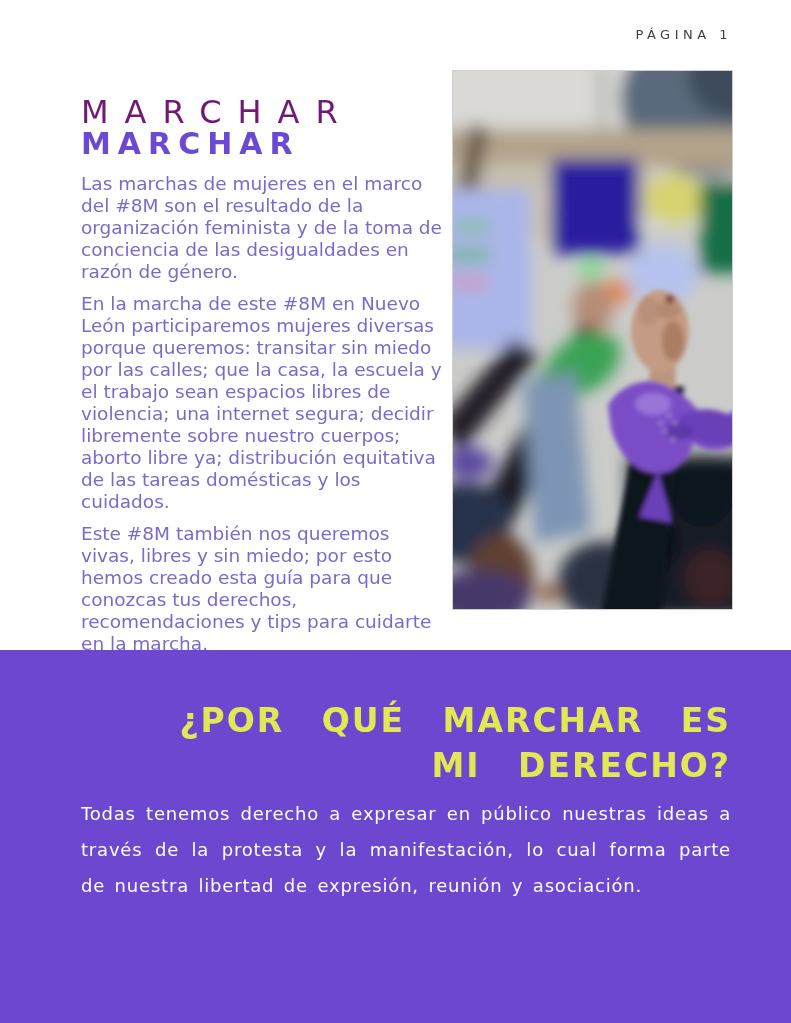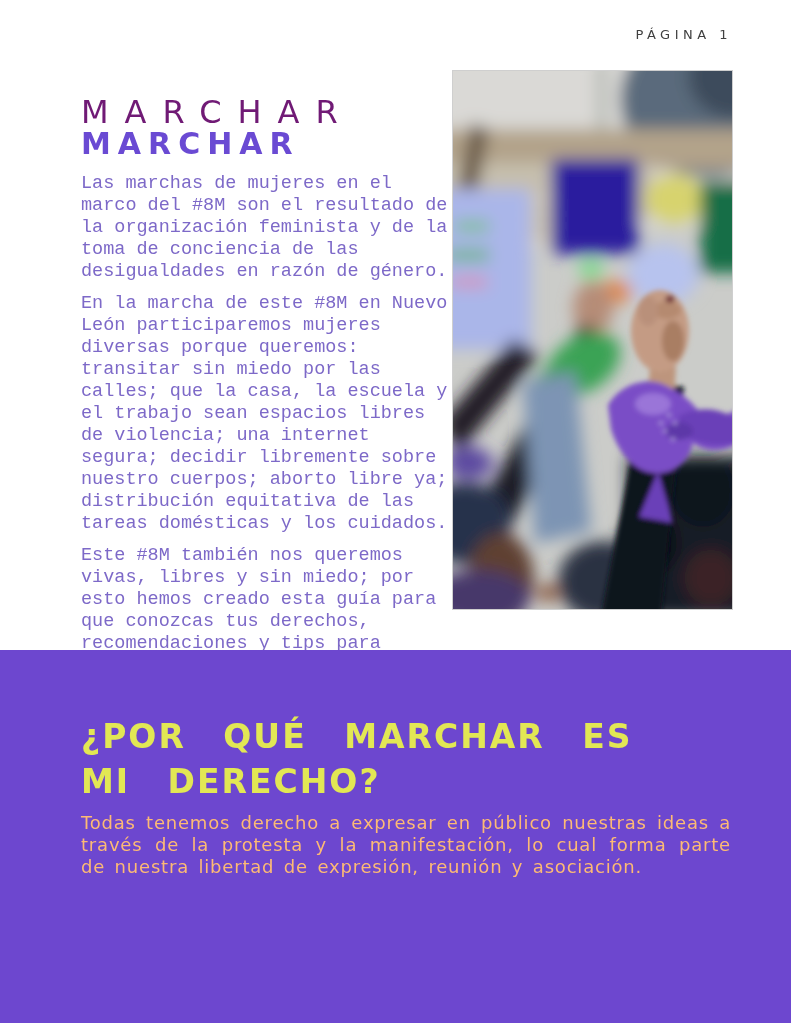--- a/index.html
+++ b/index.html
@@ -29,52 +29,51 @@
     font-weight:500; letter-spacing:16px; color:#701a75;margin-top:20px;
   }
   .t2,.t3 {
     display:block; font-size:30px; line-height:32px;
     font-weight:800; letter-spacing:7px; word-spacing:20px; color:#6A4AD3;
   }
   .hero-text p {
     margin:4px 0 10px 0;
     font-size:18.5px; line-height:22px;
     color:#7D69C8;
-    font-family:Liberation Mono, monospace;
   }
 
   
   .photo {
     position:absolute; left:452px; top:70px;
     width:281px; height:540px; margin:0;
     border:1px solid #cfcfcf;
     overflow:hidden; background:#cbccc9;
   }
   .photo svg { display:block; }
 
   
   .purple-section {
     position:absolute; left:0; top:650px; width:791px; height:373px;
     background:#6D47CF;
     padding:48px 60px 0 81px;
   }
-  .section-heading { margin:16px 0 8px 0; }
+  .section-heading { margin:0 0 8px 0;text-align:right; }
   .section-heading span {
     display:block;
     font-size:33px; line-height:45px;
     font-weight:800; letter-spacing:2px; word-spacing:24px;
     color:#E2E754;
   }
   .purple-section p {
     width:650px;
     margin:0 0 27px 0;
-    font-size:18px; line-height:22px;
+    font-size:18px; line-height:36px;
     letter-spacing:0.8px; word-spacing:3px;
     text-align:justify;
-    color:#fdba74;
+    color:#ffffff;
   }
 </style>
 </head>
 <body>
 
 <div class="page">
 
   <div class="page-label">PÁGINA 1</div>
 
   <header>

